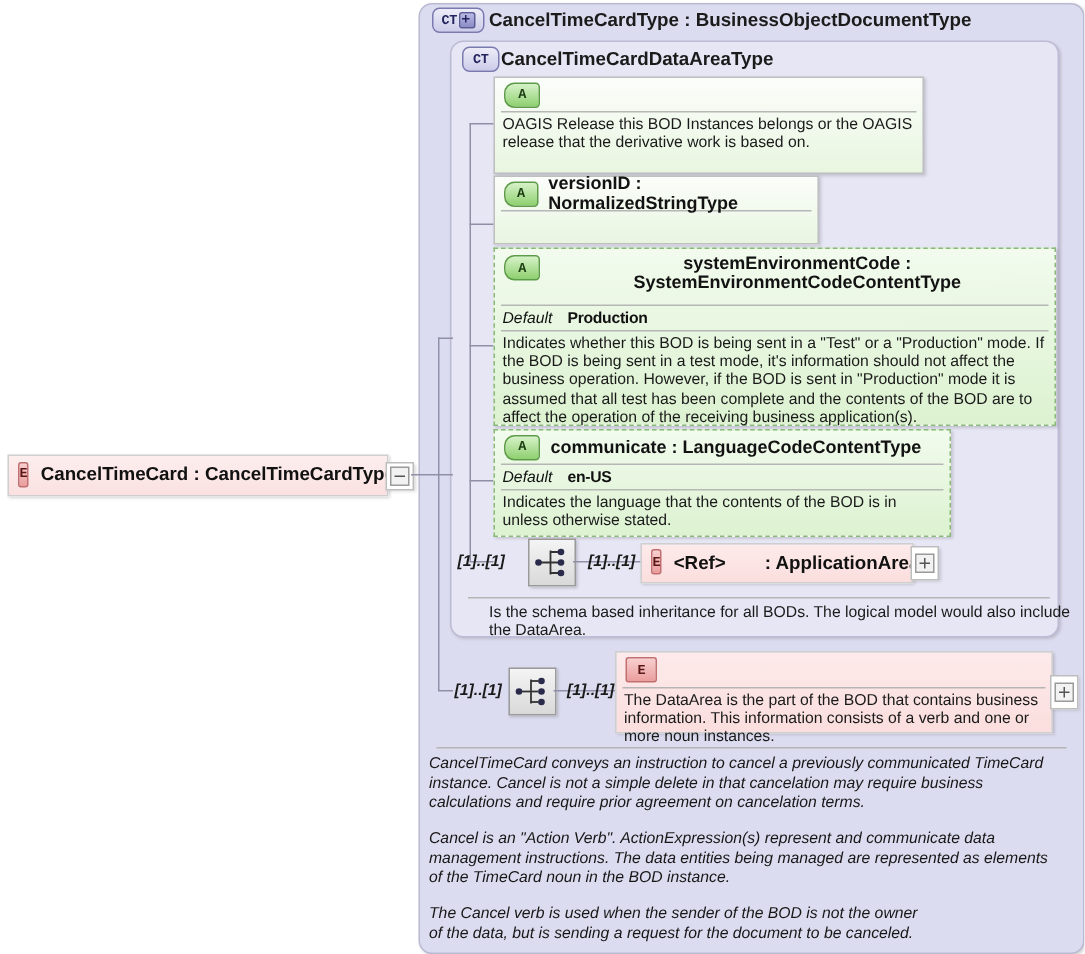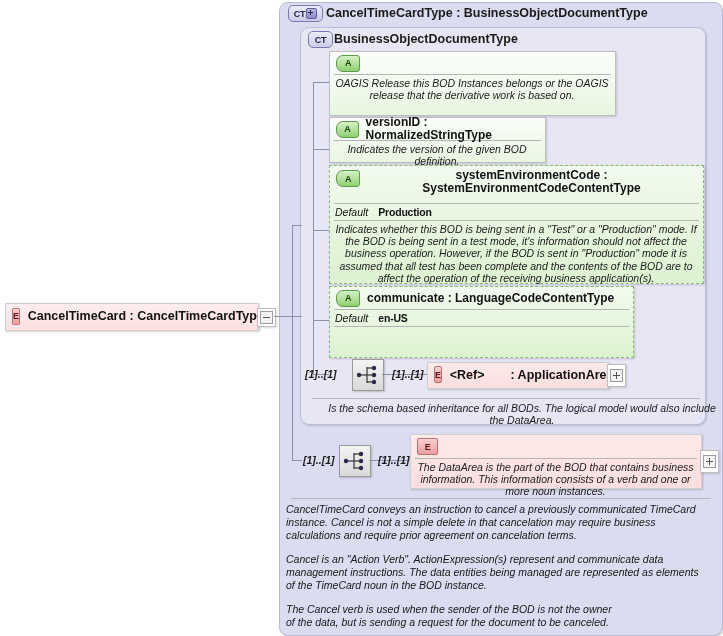--- a/index.html
+++ b/index.html
@@ -41,20 +41,21 @@
 
   
   .badge {
     position: absolute;
     display: flex;
     align-items: center;
     justify-content: center;
     font-size: 9px;
     font-weight: bold;
     letter-spacing: -0.3px;
+    font-family: Liberation Mono, monospace;
   }
   .badge-ct {
     width: 23px; height: 15px;
     background: linear-gradient(#ececf8,#ccccea);
     border: 1px solid #7a7ab0;
     border-radius: 5px;
     color: #23235e;
   }
   .badge-ct-plus {
     width: 33px; height: 15px;
@@ -120,25 +121,23 @@
     height: 0; border-top: 1px solid #b6b6b6; margin: 0 4px;
   }
   .defrow {
     display: flex; align-items: baseline;
     font-size: 10.5px; padding: 2px 5px 2px 5px;
   }
   .defrow .lbl { font-style: italic; color: #111; }
   .defrow .val { font-weight: bold; color: #111; margin-left: 10px; letter-spacing: -0.2px;}
   .doc {
     font-size: 10.5px;
-    font-style: italic;
     color: #1a1a1a;
     padding: 2px 6px 3px 5px;
     line-height: 12.2px;
-    text-align: center;
   }
 
   
   .elem {
     position: absolute;
     background: linear-gradient(#fdeaea,#fbdede);
     border: 1px solid #cfcfcf;
     box-shadow: 1px 1px 2px rgba(0,0,0,0.18);
   }
   .elem-head {
@@ -212,21 +211,21 @@
     <span>CT</span>
       <span class="plusglyph"></span>
   </div>
   <div class="ct-title" style="left:326px; top:6px;">CancelTimeCardType : BusinessObjectDocumentType</div>
 
   <div class="ct-inner" style="left:300px; top:27px; width:404px; height:396px;"></div>
 
   <div class="badge badge-ct" style="left:308px; top:31px;">
     <span>CT</span>
   </div>
-  <div class="ct-title" style="left:334px; top:32px;">BusinessObjectDocumentType</div>
+  <div class="ct-title" style="left:334px; top:32px;">CancelTimeCardDataAreaType</div>
 
   <div class="elem" style="left:5px; top:303px; width:252px; height:26px; background:linear-gradient(#fdeeee,#fbe0e0);">
     <div class="elem-head" style="height:24px;">
       <span class="badge badge-e" style="position:relative; left:0; top:0;">
         <span>E</span>
       </span>
       <span class="elem-name">CancelTimeCard : CancelTimeCardType</span>
     </div>
   </div>
 
@@ -257,21 +256,20 @@
   </div>
 
   <div class="attr solid" style="left:329px; top:117px; width:215px; height:44px;">
     <div class="attr-head">
       <span class="badge badge-a" style="position:relative;left:0;top:0;">
         <span>A</span>
       </span>
       <span class="attr-name">versionID : NormalizedStringType</span>
     </div>
     <div class="hr"></div>
-    <div class="doc">Indicates the version of the given BOD definition.</div>
   </div>
 
   <div class="attr" style="left:329px; top:165px; width:373px; height:117px;">
     <div class="attr-head" style="height:34px; align-items:flex-start; padding-top:3px;">
       <span class="badge badge-a" style="position:relative;left:0;top:1px;">
         <span>A</span>
       </span>
       <span class="attr-name wrap">systemEnvironmentCode : SystemEnvironmentCodeContentType</span>
     </div>
     <div class="hr"></div>
@@ -289,20 +287,21 @@
         <span>A</span>
       </span>
       <span class="attr-name">communicate : LanguageCodeContentType</span>
     </div>
     <div class="hr"></div>
     <div class="defrow">
       <span class="lbl">Default</span>
       <span class="val">en-US</span>
     </div>
     <div class="hr"></div>
+    <div class="doc">Indicates the language that the contents of the BOD is in unless otherwise stated.</div>
   </div>
 
   <div class="card" style="left:305px; top:368px;">[1]..[1]</div>
 
   <div class="seq" style="left:352px; top:359px;">
     <svg width="30" height="30" viewBox="0 0 30 30">
       <line x1="6" y1="15" x2="14" y2="15" stroke="#333" stroke-width="1.2"></line>
       <line x1="14" y1="7" x2="14" y2="23" stroke="#333" stroke-width="1.2"></line>
       <line x1="14" y1="8" x2="19" y2="8" stroke="#333" stroke-width="1.2"></line>
       <line x1="14" y1="15" x2="19" y2="15" stroke="#333" stroke-width="1.2"></line>

